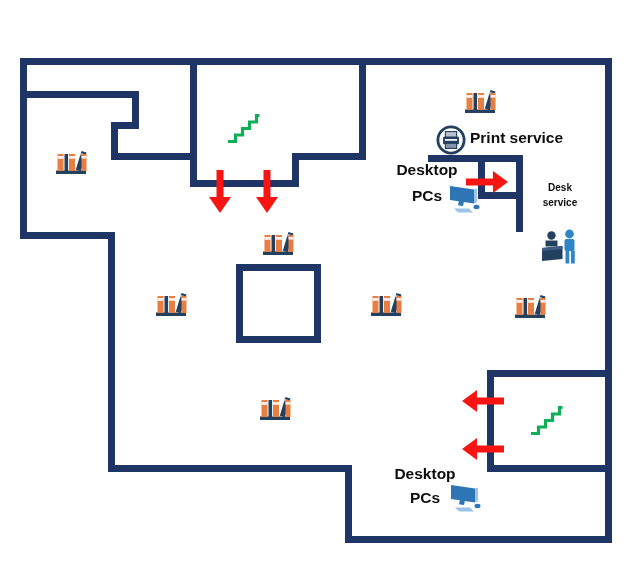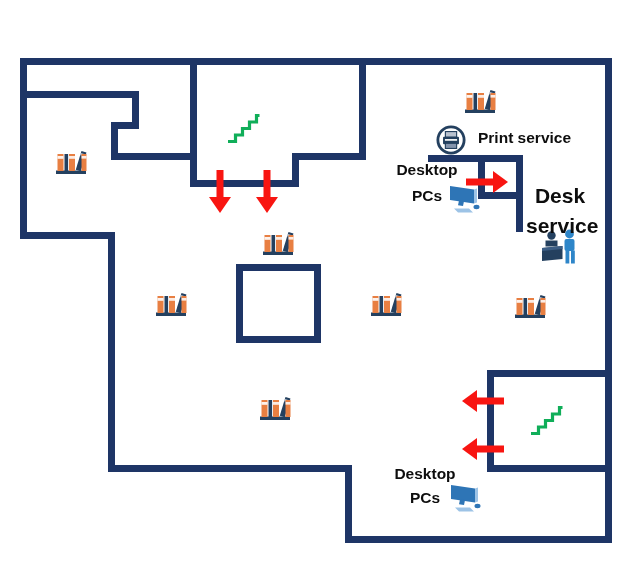--- a/index.html
+++ b/index.html
@@ -10,23 +10,23 @@
   }
   html,body{margin:0;padding:0;background:var(--bg);}
   .canvas{position:relative;width:636px;height:565px;background:var(--bg);
     font-family:"Liberation Sans",sans-serif;overflow:hidden;}
   .wall{position:absolute;background:var(--wall);}
   .wall-box{position:absolute;border:7px solid var(--wall);background:transparent;}
   .icon{position:absolute;display:block;}
   .lbl{position:absolute;color:var(--text);font-weight:700;white-space:pre-line;}
   .title{position:absolute;left:400px;top:2px;width:212px;text-align:right;
     color:var(--title-purple);font-size:25px;font-weight:700;letter-spacing:.5px;}
-  .lbl-print{left:470px;top:129px;font-size:15.5px;margin-left:8px;}
+  .lbl-print{left:470px;top:129px;font-size:15.5px;}
   .lbl-desktop-top{left:388px;top:157px;width:78px;text-align:center;font-size:15.5px;line-height:1.65;}
-  .lbl-desk-service{left:526px;top:181px;width:68px;text-align:center;font-size:21px;line-height:1.45;}
+  .lbl-desk-service{left:526px;top:181px;width:68px;text-align:center;font-size:10px;line-height:1.45;}
   .lbl-desktop-bottom{left:386px;top:462px;width:78px;text-align:center;font-size:15.5px;line-height:1.55;}
 </style>
 </head>
 <body>
 
 <svg width="0" height="0" style="position:absolute">
   <defs>
     <symbol id="sym-books" viewBox="0 0 34 30">
       <rect x="2" y="25.5" width="30" height="3.5" fill="var(--icon-navy)"></rect>
       <rect x="3.5" y="9" width="6" height="17" fill="var(--book-orange)"></rect>

